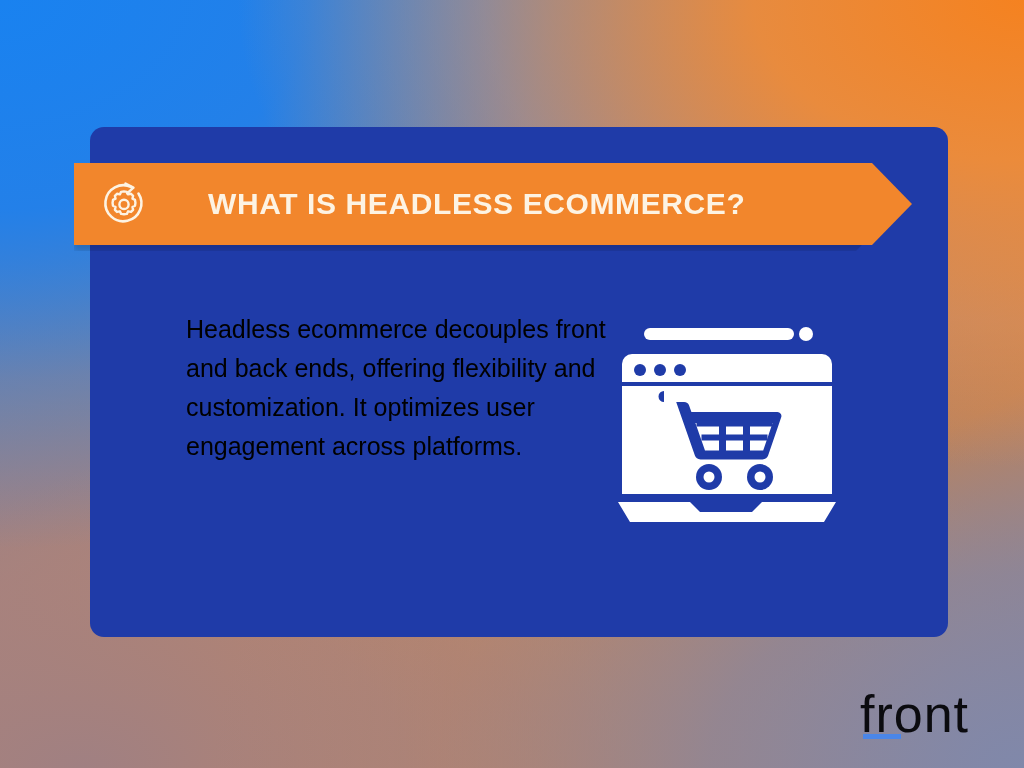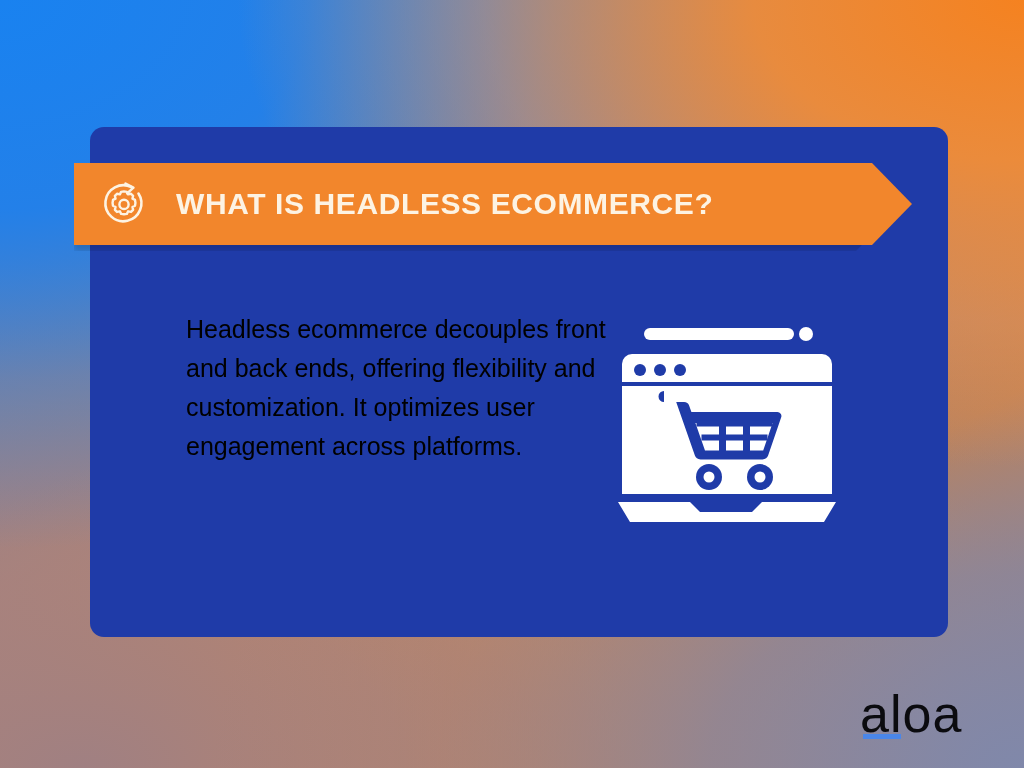--- a/index.html
+++ b/index.html
@@ -41,21 +41,21 @@
     left:0; top:6px; width:822px; height:82px;
     background:rgba(0,0,0,0.16);
     clip-path: polygon(0 0, calc(100% - 40px) 0, 100% 50%, calc(100% - 40px) 100%, 0 100%);
     filter: blur(3px);
   }
   #ribbon {
     position:absolute;
     left:0; top:0; width:838px; height:82px;
     background:#f2862c;
     clip-path: polygon(0 0, 798px 0, 838px 41px, 798px 82px, 0 82px);
-    display:flex; align-items:center;
+    display:flex; align-items:center;gap:32px;
   }
   #ribbon-fold {
     position:absolute;
     left:0; top:-16px;
     width:17px; height:16px;
     background:#ffffff;
     clip-path: polygon(0 0, 100% 100%, 0 100%);
   }
 
   #ribbon-icon {
@@ -172,15 +172,15 @@
 
       <circle cx="93" cy="157" r="13"></circle>
       <circle cx="144" cy="157" r="13"></circle>
     </g>
     <circle cx="93" cy="157" r="5.5" fill="#ffffff"></circle>
     <circle cx="144" cy="157" r="5.5" fill="#ffffff"></circle>
   </svg>
 </div>
 
 <div id="logo">
-  <div id="logo-text">aloa</div>
+  <div id="logo-text">front</div>
   <div id="logo-underline"></div>
 </div>
 
 </body></html>

